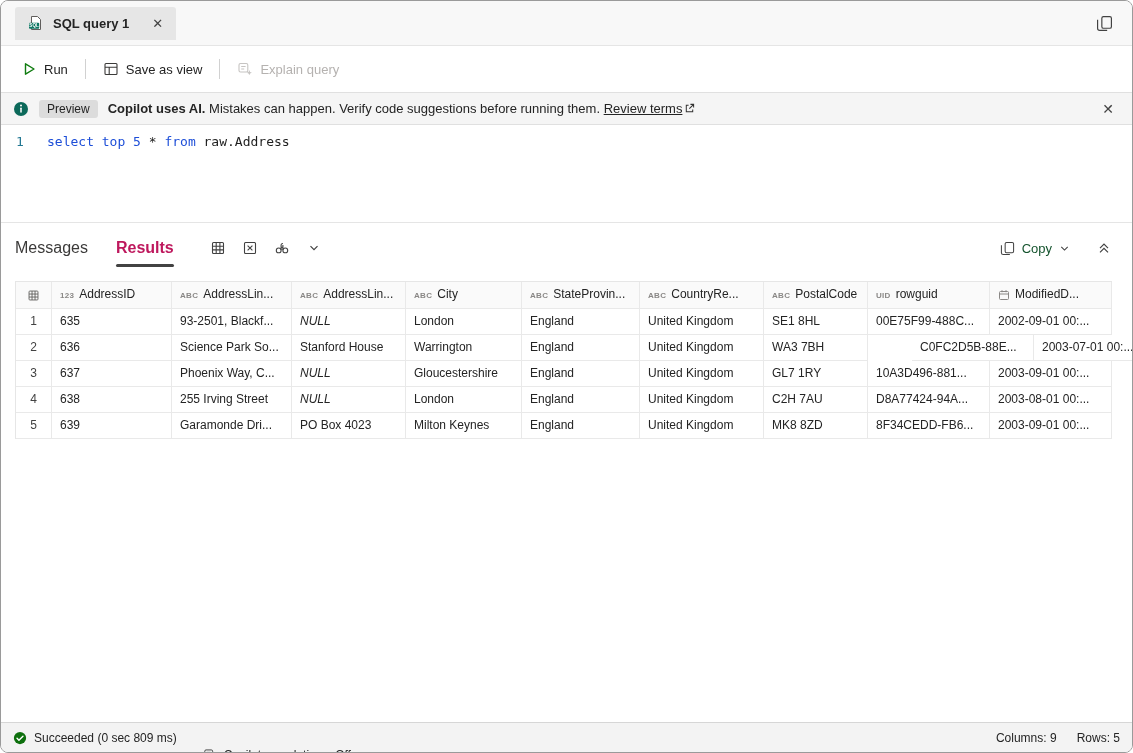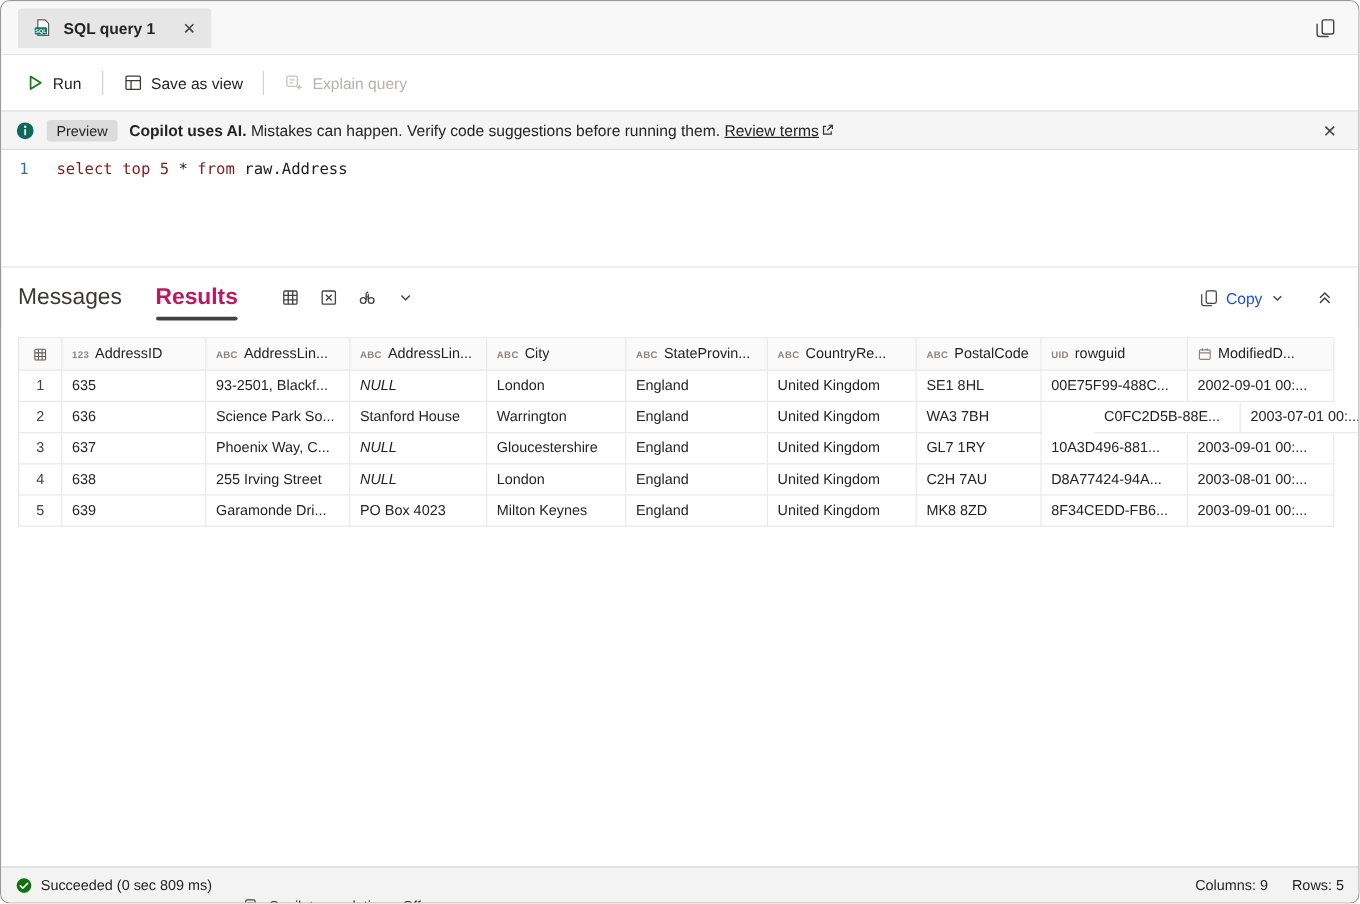--- a/index.html
+++ b/index.html
@@ -37,32 +37,32 @@
     border-radius:3px; }
   .banner-text b { font-weight:700; }
   .banner-link { color:#242424; text-decoration:underline; cursor:pointer; }
   .ext-ico { display:inline-flex; vertical-align:-1px; margin-left:2px; }
   .banner-close { margin-left:auto; font-size:14px; color:#424242; cursor:pointer; padding:0 6px; }
   
   .editor { height:98px; background:#fff; border-bottom:1px solid #e5e5e5;
     display:flex; font-family:"DejaVu Sans Mono",monospace; font-size:13px; padding-top:9px; }
   .gutter { width:38px; text-align:center; color:#237893; flex:none; }
   .code { padding-left:8px; white-space:pre; }
-  .tok-keyword { color:#7f1d1d; }
+  .tok-keyword { color:#1d4ed8; }
   .tok-plain { color:#1e1e1e; }
   
   .results-bar { height:50px; display:flex; align-items:center; padding:0 14px; }
   .rtab { position:relative; height:100%; display:flex; align-items:center;
-    font-size:19px; margin-right:28px; cursor:pointer; color:#3b3a39; }
+    font-size:16px; margin-right:28px; cursor:pointer; color:#3b3a39; }
   .rtab.active { font-weight:700; color:#be185d; }
   .rtab.active::after { content:""; position:absolute; left:0; right:0; bottom:6px;
     height:3px; background:#424242; border-radius:2px; }
   .rb-icons { display:flex; align-items:center; gap:4px; margin-left:2px; }
   .rb-right { margin-left:auto; display:flex; align-items:center; gap:12px; }
-  .copy-btn { display:flex; align-items:center; gap:7px; font-size:13px; color:#1d4ed8;
+  .copy-btn { display:flex; align-items:center; gap:7px; font-size:13px; color:#14532d;
     cursor:pointer; padding:5px 8px; border-radius:4px; }
   .search-box { width:190px; height:30px; border:1px solid #8a8886; border-radius:4px;
     padding:0 10px; font-size:13px; font-family:inherit; color:#242424; outline:none; }
   .search-box::placeholder { color:#707070; }
   
   .table-area { flex:1; padding:8px 14px 0 14px; overflow:hidden; background:#fff; }
   .tbl { border-top:1px solid #e6e6e6; border-left:1px solid #e6e6e6; width:1097px; }
   .tr { display:flex; height:26px; }
   .tr.head { height:27px; background:#fafafa; }
   .td { flex:none; border-right:1px solid #e9e9e9; border-bottom:1px solid #e9e9e9;

